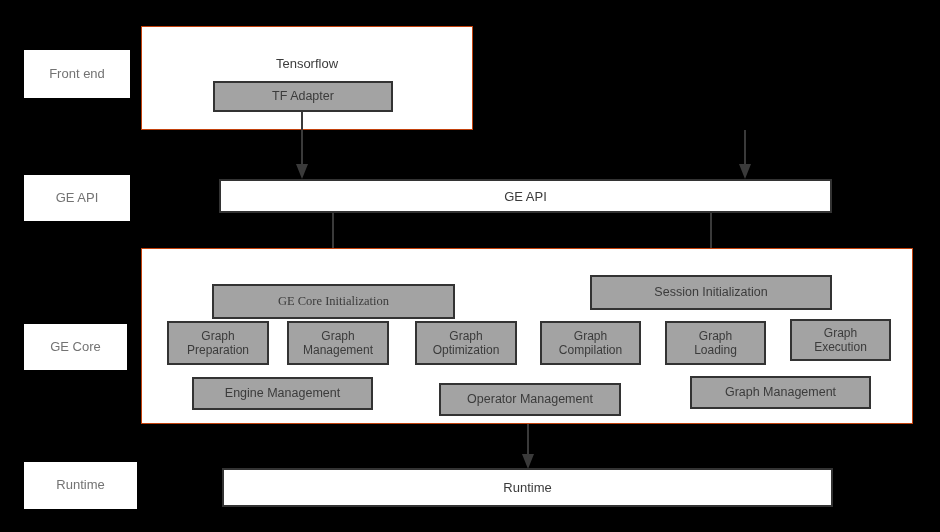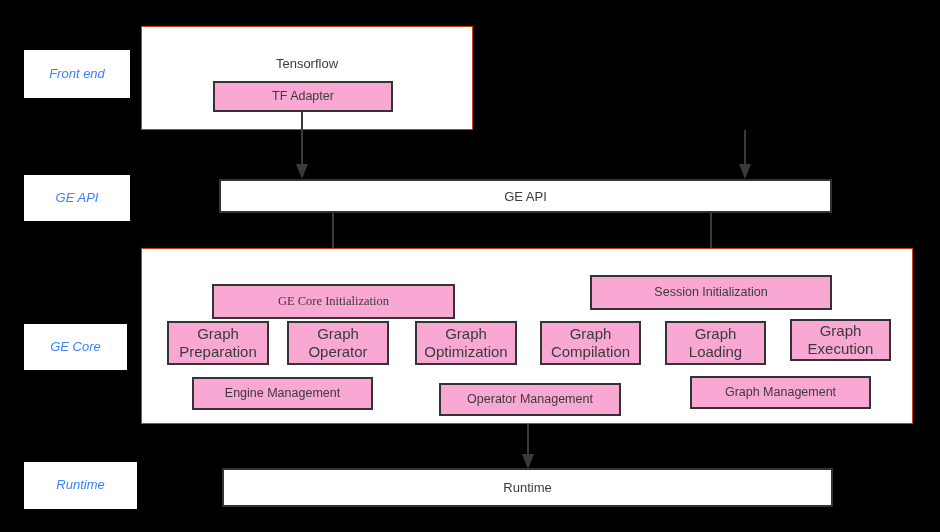--- a/index.html
+++ b/index.html
@@ -25,53 +25,52 @@
     align-items: center;
     justify-content: center;
     text-align: center;
     line-height: 1.15;
     box-sizing: border-box;
   }
   
   .stage-label {
     border: none;
     font-size: 13px;
-    color: #3b82f6;
-    font-style: italic;
+    color: #737373;
   }
   
   .frame {
     position: absolute;
     background: #ffffff;
     border: 1px solid #c2410c;
     box-sizing: border-box;
   }
   .frame-title {
     position: absolute;
     left: 0;
     right: 0;
     text-align: center;
     color: #3b3b3b;
     font-size: 13px;
   }
   .node {
     position: absolute;
-    background: #f9a8d4;
+    background: #a3a3a3;
     border: 2px solid #333333;
     box-sizing: border-box;
     display: flex;
     align-items: center;
     justify-content: center;
     text-align: center;
     color: #3b3b3b;
     font-size: 12.5px;
     line-height: 1.2;
   }
   .node.two-line {
-    font-size: 15px;
+    font-size: 12px;
   }
   .bar {
     position: absolute;
     background: #ffffff;
     border: 2px solid #333333;
     box-sizing: border-box;
     display: flex;
     align-items: center;
     justify-content: center;
     color: #3b3b3b;
@@ -157,21 +156,21 @@
   <div class="node two-line" style="left:167px; top:321px; width:102px; height:44px;">
     <span>
       <span>Graph</span><br>
       <span>Preparation</span>
     </span>
   </div>
 
   <div class="node two-line" style="left:287px; top:321px; width:102px; height:44px;">
     <span>
       <span>Graph</span><br>
-      <span>Operator</span>
+      <span>Management</span>
     </span>
   </div>
 
   <div class="node two-line" style="left:415px; top:321px; width:102px; height:44px;">
     <span>
       <span>Graph</span><br>
       <span>Optimization</span>
     </span>
   </div>
 

